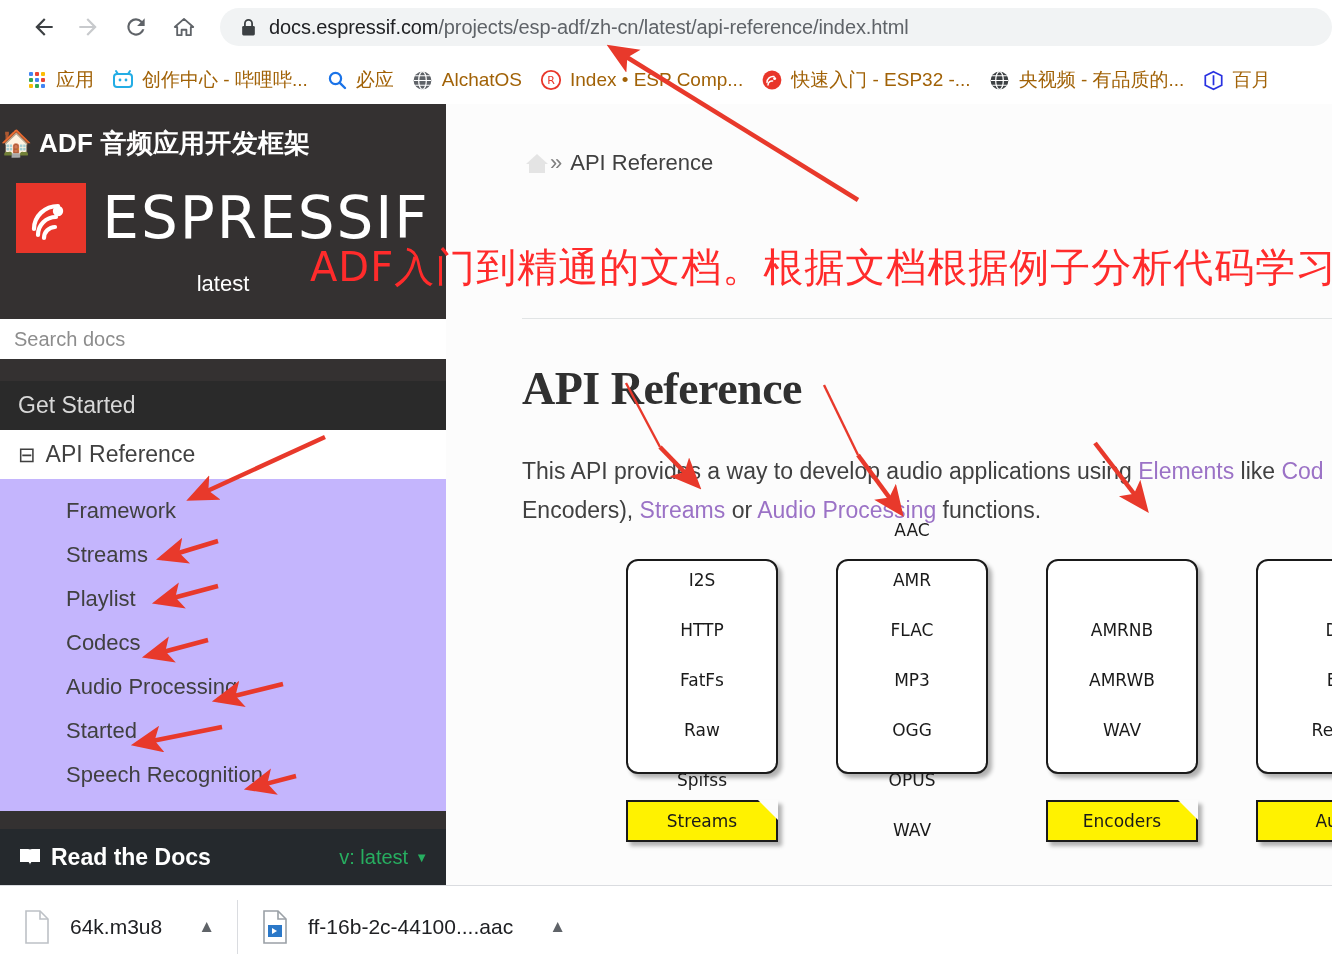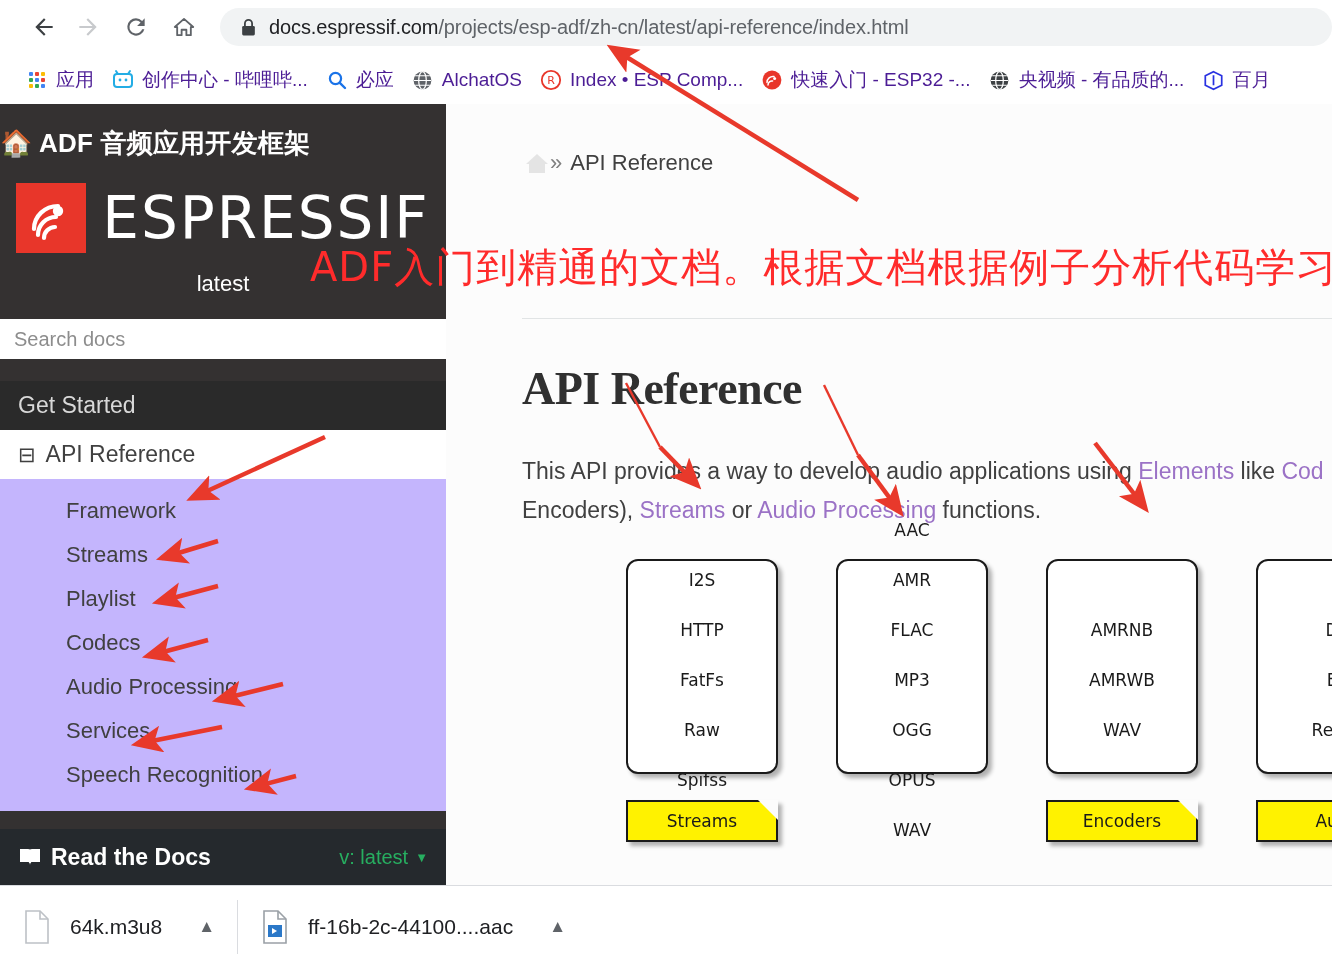--- a/index.html
+++ b/index.html
@@ -61,21 +61,21 @@
     white-space: nowrap;
   }
   .bm-icon {
     width: 22px; height: 22px;
     margin-right: 8px;
     flex: 0 0 auto;
     display: flex; align-items: center; justify-content: center;
   }
   .bm-label {
     font-size: 19px;
-    color: #4c1d95;
+    color: #a16207;
     white-space: nowrap;
   }
 
   
   .apps-grid { display: grid; grid-template-columns: repeat(3, 4px); grid-template-rows: repeat(3, 4px); gap: 2px; }
   .apps-grid i { display: block; width: 4px; height: 4px; border-radius: 1px; }
 
   
   #page-viewport {
     position: absolute; left: 0; top: 104px;
@@ -509,21 +509,21 @@
         <div class="nav-sub-item">
             <span>Playlist</span>
           </div>
         <div class="nav-sub-item">
             <span>Codecs</span>
           </div>
         <div class="nav-sub-item">
             <span>Audio Processing</span>
           </div>
         <div class="nav-sub-item">
-            <span>Services</span>
+            <span>Started</span>
           </div>
         <div class="nav-sub-item">
             <span>Speech Recognition</span>
           </div>
       </div>
     </div>
 
     <div id="rtd-footer">
       <span id="rtd-brand">
         <span id="rtd-book-icon">

